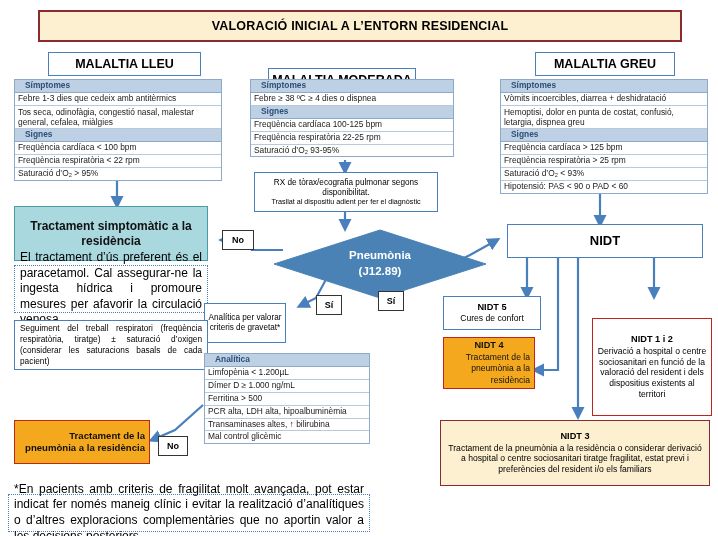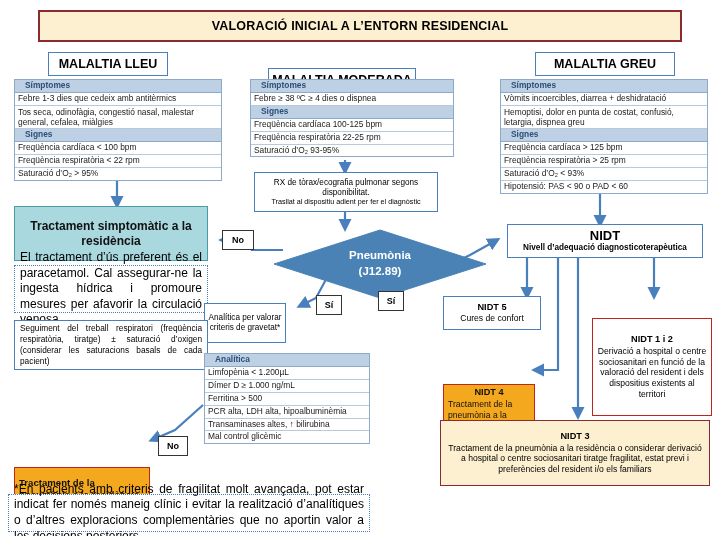--- a/index.html
+++ b/index.html
@@ -46,22 +46,22 @@
     text-align:center;font-size:8.2px;line-height:1.2;padding:2px 3px;
   }
   .box-teal{
     border:1.6px solid #4a9aad;background:#a9d8de;
     display:flex;align-items:center;justify-content:center;text-align:center;
     font-weight:bold;font-size:12px;line-height:1.25;padding:2px 6px;
     color:#111;
   }
   .box-orange{
     border:1.6px solid #c0251c;background:#f4a81d;
-    display:flex;align-items:center;justify-content:center;text-align:left;
-    font-weight:bold;font-size:9.6px;line-height:1.3;padding:2px 4px;color:#111;margin-top:47px;
+    display:flex;align-items:center;justify-content:center;text-align:right;
+    font-weight:bold;font-size:9.6px;line-height:1.3;padding:2px 4px;color:#111;
   }
   .box-red-outline{
     border:1.7px solid #c0251c;background:#fff;
     display:flex;align-items:center;justify-content:center;text-align:center;
     font-size:8.6px;line-height:1.25;padding:2px 4px;margin-top:18px;
   }
   .box-cream{
     border:1.7px solid #8c2a31;background:#fdf0d0;
     display:flex;align-items:center;justify-content:center;text-align:center;
     font-size:8.6px;line-height:1.25;padding:3px 5px;
@@ -127,21 +127,21 @@
       <path d="M654,258 L654,296"></path>
 
       <path d="M578,258 L578,416"></path>
 
       <path d="M558,258 L558,370 L535,370"></path>
     </g>
   </svg>
 
   <div class="abs title-banner" style="left:38px;top:10px;width:644px;height:32px;">VALORACIÓ INICIAL A L’ENTORN RESIDENCIAL</div>
 
-  <div class="abs col-head" style="left:48px;top:52px;width:120px;height:24px;">MALALTIA LLEU</div>
+  <div class="abs col-head" style="left:48px;top:52px;width:153px;height:24px;">MALALTIA LLEU</div>
   <div class="abs col-head" style="left:268px;top:68px;width:148px;height:24px;">MALALTIA MODERADA</div>
   <div class="abs col-head" style="left:535px;top:52px;width:140px;height:24px;">MALALTIA GREU</div>
 
   <div class="abs ctable" style="left:14px;top:79px;width:208px;">
     <div class="sec">Símptomes</div>
     <div class="row">Febre 1-3 dies que cedeix amb antitèrmics</div>
     <div class="row two">Tos seca, odinofàgia, congestió nasal, malestar general, cefalea, miàlgies</div>
     <div class="sec">Signes</div>
     <div class="row">Freqüència cardíaca &lt; 100 bpm</div>
     <div class="row">Freqüència respiratòria &lt; 22 rpm</div>
@@ -202,21 +202,20 @@
 
   <div class="abs box-orange" style="left:14px;top:420px;width:136px;height:44px;">Tractament de la pneumònia a la residència</div>
 
   <div class="abs yesno" style="left:222px;top:230px;width:32px;height:20px;">No</div>
   <div class="abs yesno" style="left:158px;top:436px;width:30px;height:20px;">No</div>
   <div class="abs yesno" style="left:316px;top:295px;width:26px;height:20px;">Sí</div>
   <div class="abs yesno" style="left:378px;top:291px;width:26px;height:20px;">Sí</div>
 
   <div class="abs box-blue" style="left:507px;top:224px;width:196px;height:34px;">
     <div class="nidt-title">NIDT</div>
-    <div class="nidt-sub">Nivell d’adequació diagnosticoterapèutica</div>
   </div>
 
   <div class="abs box-blue" style="left:443px;top:296px;width:98px;height:34px;">
     <div class="b" style="font-size:9.2px;">NIDT 5</div>
     <div style="font-size:8.6px;">Cures de confort</div>
   </div>
 
   <div class="abs box-orange" style="left:443px;top:337px;width:92px;height:52px;flex-direction:column;">
     <div style="font-size:9.2px;">NIDT 4</div>
     <div style="font-weight:normal;font-size:8.6px;">Tractament de la pneumònia a la residència</div>

